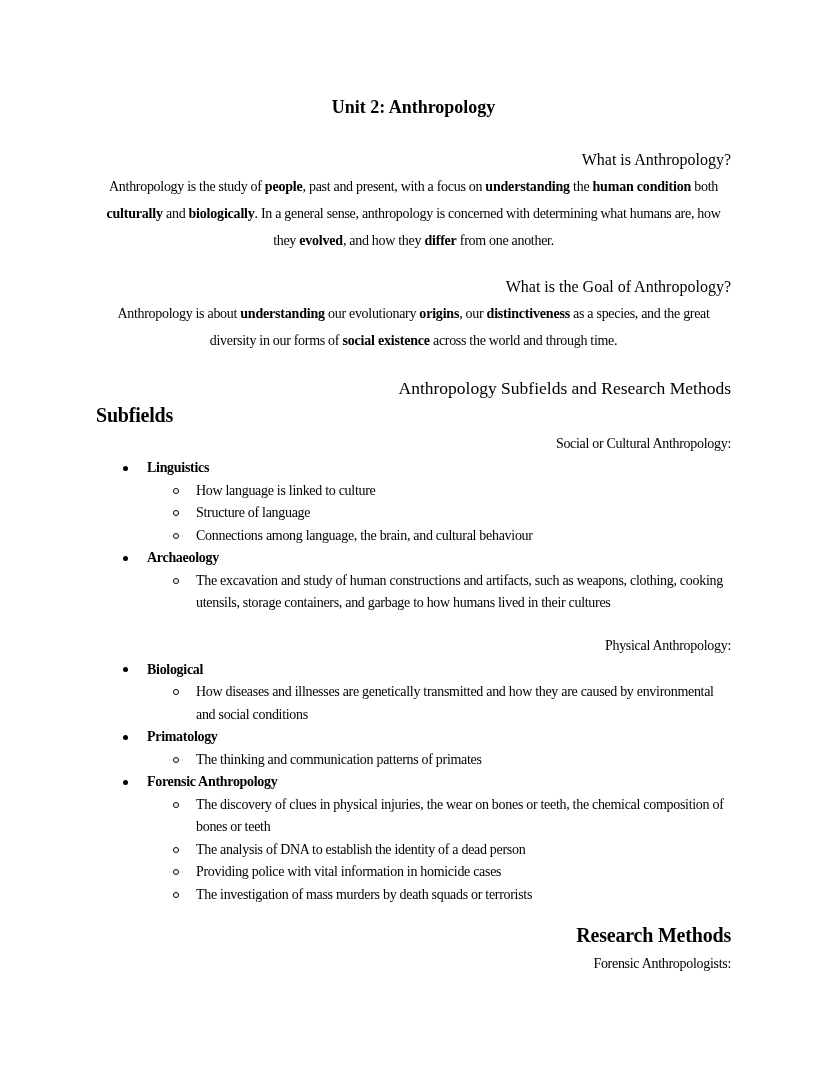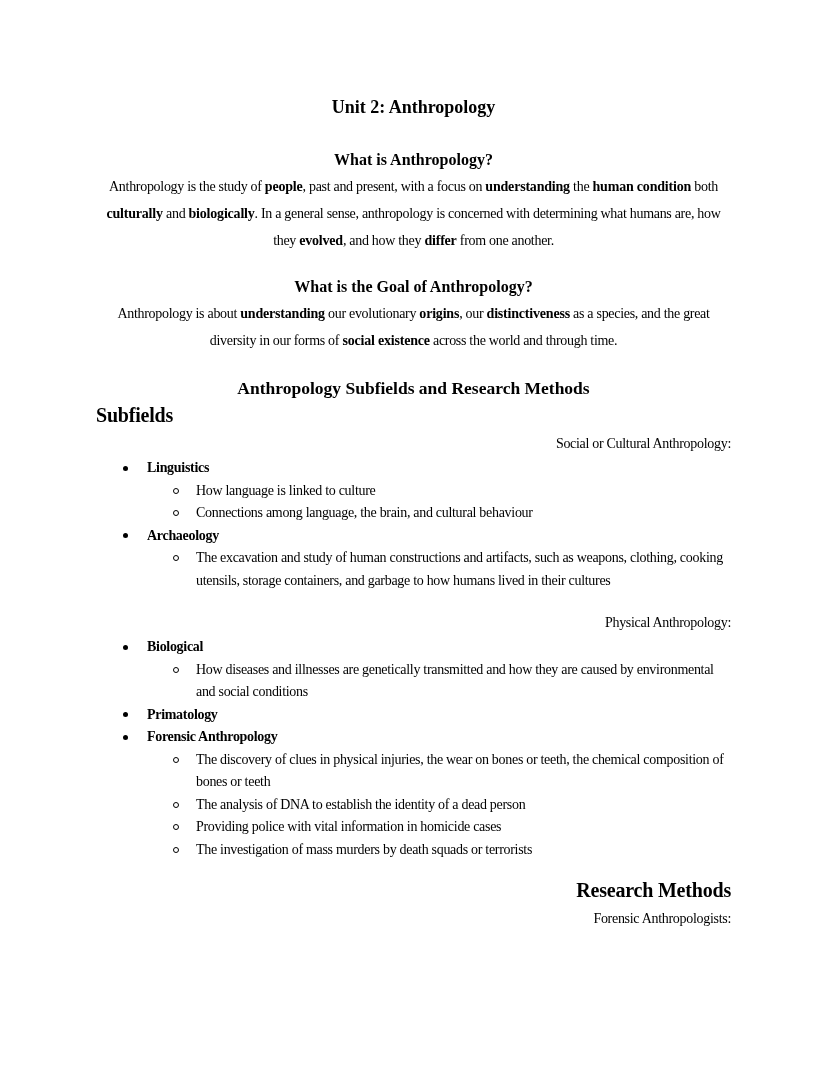--- a/index.html
+++ b/index.html
@@ -10,22 +10,22 @@
     font-family: "Liberation Serif", serif;
     overflow: hidden;
   }
   .page { padding: 94px 97px 0 96px; }
 
   .doc-title {
     font-size: 18px; font-weight: bold; line-height: 26px;
     text-align: center; margin: 0;
   }
   .h2 {
-    font-size: 16px; font-weight: bold; line-height: 26px;
-    text-align: center; margin: 27px 0 0 0;
+    font-size: 16px; font-weight: normal; line-height: 26px;
+    text-align: right; margin: 27px 0 0 0;
   }
   .h2.goal { margin-top: 20px; }
   .h2.big { font-size: 17.5px; line-height: 28px; margin-top: 20px; }
 
   .para {
     font-size: 14px; line-height: 27px; letter-spacing: -0.3px;
     text-align: center; margin: 0;
   }
   .para b { letter-spacing: -0.2px; }
 
@@ -73,31 +73,33 @@
   <p class="para"><span>Anthropology is about </span><b>understanding</b><span> our evolutionary </span><b>origins</b><span>, our </span><b>distinctiveness</b><span> as a species, and the great diversity in our forms of </span><b>social existence</b><span> across the world and through time.</span></p>
 
   <h2 class="h2 big">Anthropology Subfields and Research Methods</h2>
 
   <h3 class="h3">Subfields</h3>
   <p class="plain">Social or Cultural Anthropology:</p>
 
   <div class="list">
     <div class="li l1"><span class="bullet-disc"></span><span>Linguistics</span></div>
     <div class="li l2"><span class="bullet-circle"></span><span>How language is linked to culture</span></div>
+    <div class="li l2"><span class="bullet-circle"></span><span>Structure of language</span></div>
     <div class="li l2"><span class="bullet-circle"></span><span>Connections among language, the brain, and cultural behaviour</span></div>
     <div class="li l1"><span class="bullet-disc"></span><span>Archaeology</span></div>
     <div class="li l2"><span class="bullet-circle"></span><span>The excavation and study of human constructions and artifacts, such as weapons, clothing, cooking utensils, storage containers, and garbage to how humans lived in their cultures</span></div>
   </div>
 
   <p class="plain physical">Physical Anthropology:</p>
 
   <div class="list">
     <div class="li l1"><span class="bullet-disc"></span><span>Biological</span></div>
     <div class="li l2"><span class="bullet-circle"></span><span>How diseases and illnesses are genetically transmitted and how they are caused by environmental and social conditions</span></div>
     <div class="li l1"><span class="bullet-disc"></span><span>Primatology</span></div>
+    <div class="li l2"><span class="bullet-circle"></span><span>The thinking and communication patterns of primates</span></div>
     <div class="li l1"><span class="bullet-disc"></span><span>Forensic Anthropology</span></div>
     <div class="li l2"><span class="bullet-circle"></span><span>The discovery of clues in physical injuries, the wear on bones or teeth, the chemical composition of bones or teeth</span></div>
     <div class="li l2"><span class="bullet-circle"></span><span>The analysis of DNA to establish the identity of a dead person</span></div>
     <div class="li l2"><span class="bullet-circle"></span><span>Providing police with vital information in homicide cases</span></div>
     <div class="li l2"><span class="bullet-circle"></span><span>The investigation of mass murders by death squads or terrorists</span></div>
   </div>
 
   <h3 class="h3 research">Research Methods</h3>
   <p class="plain">Forensic Anthropologists:</p>
 

